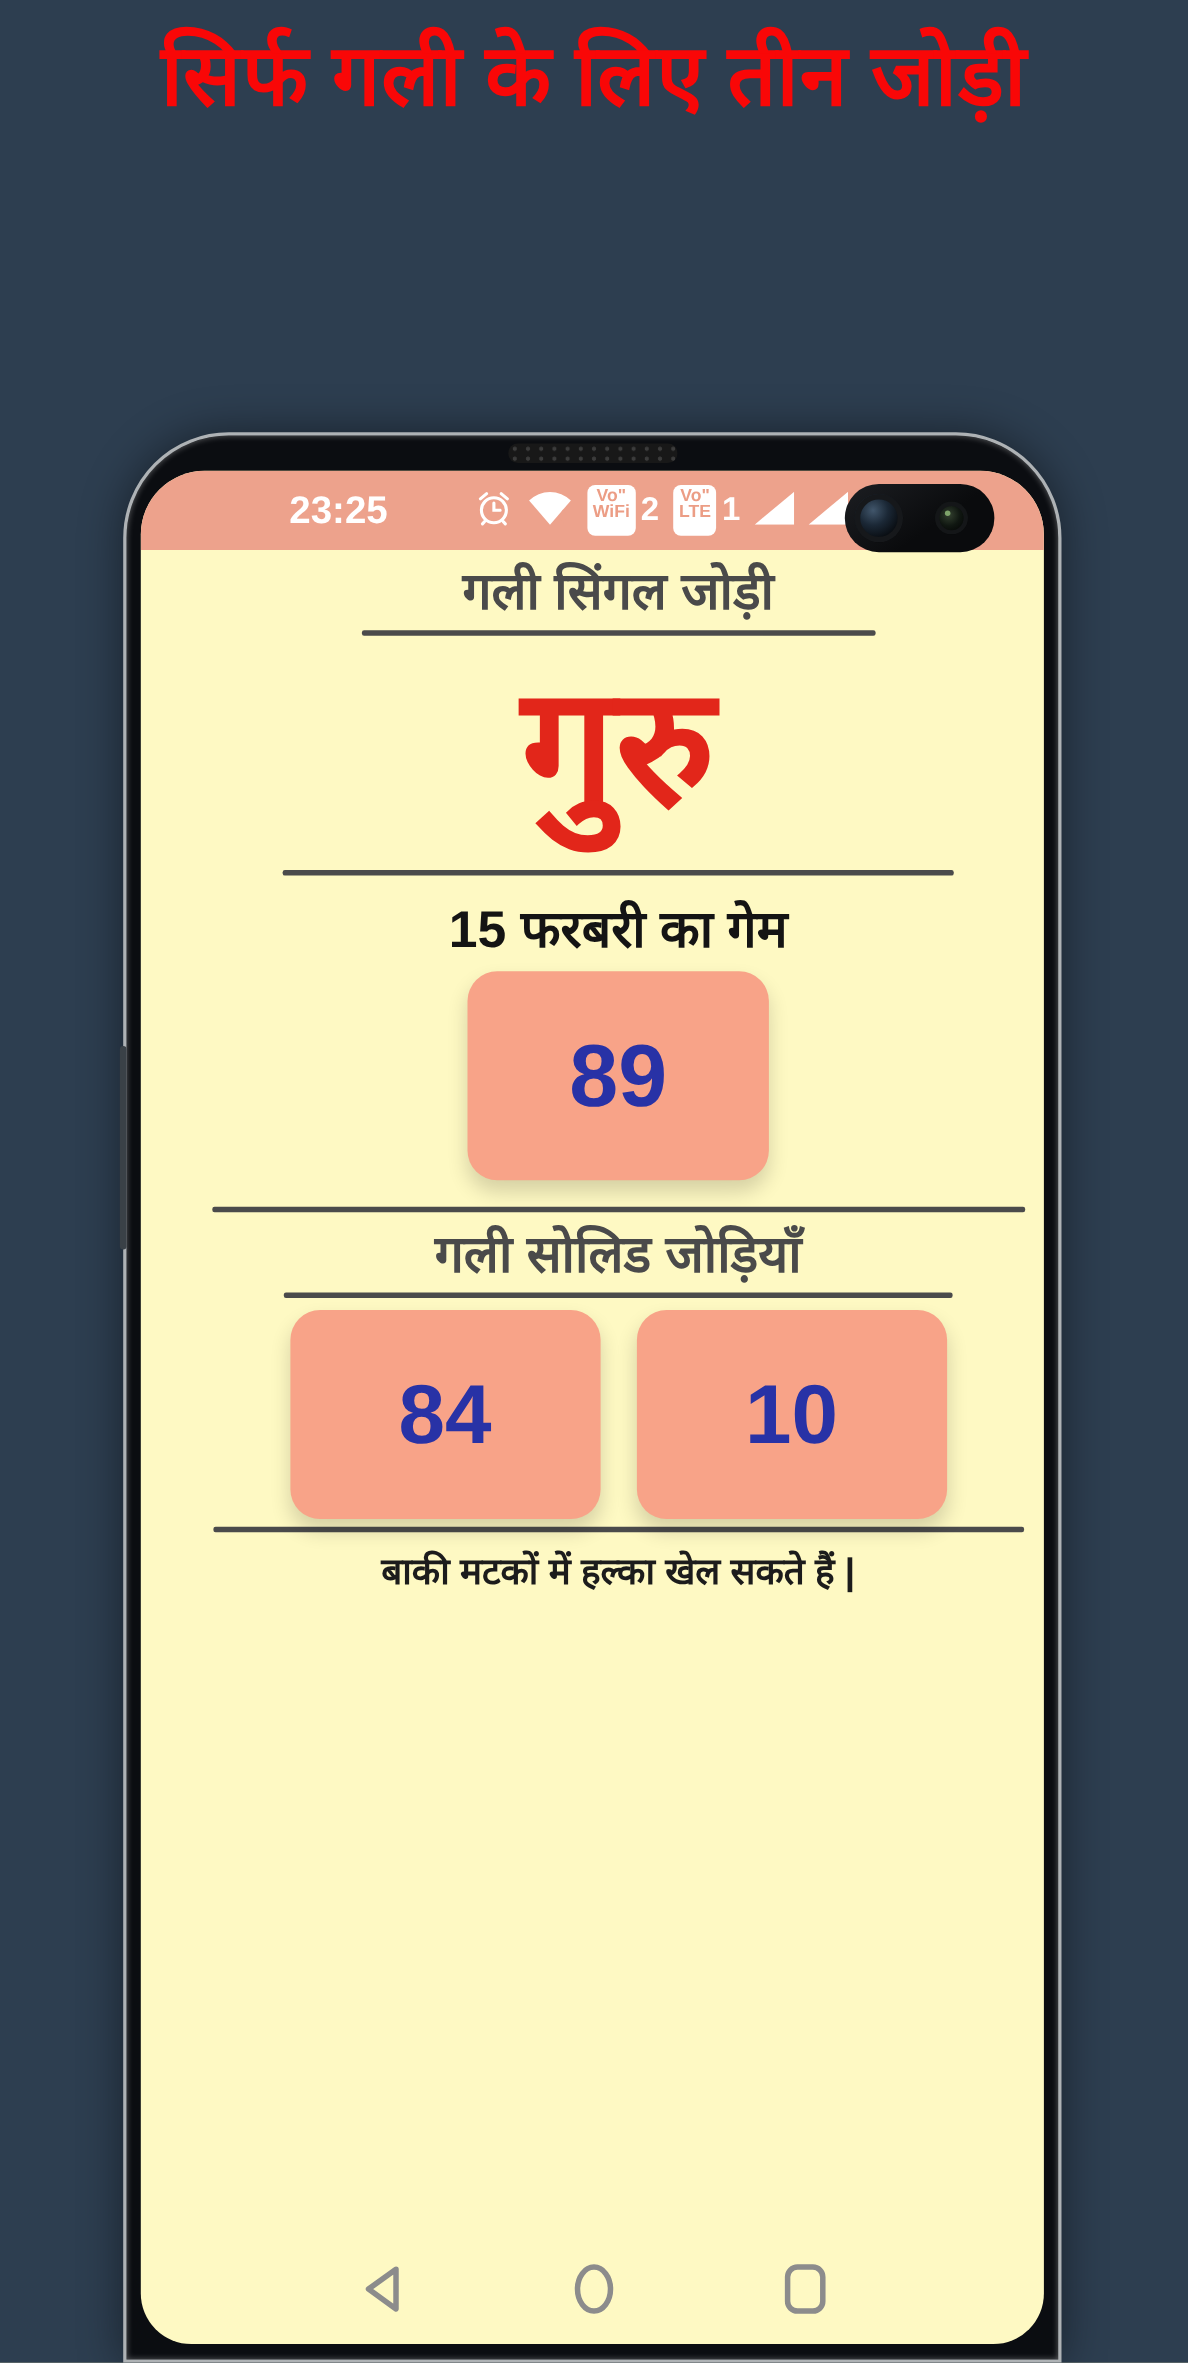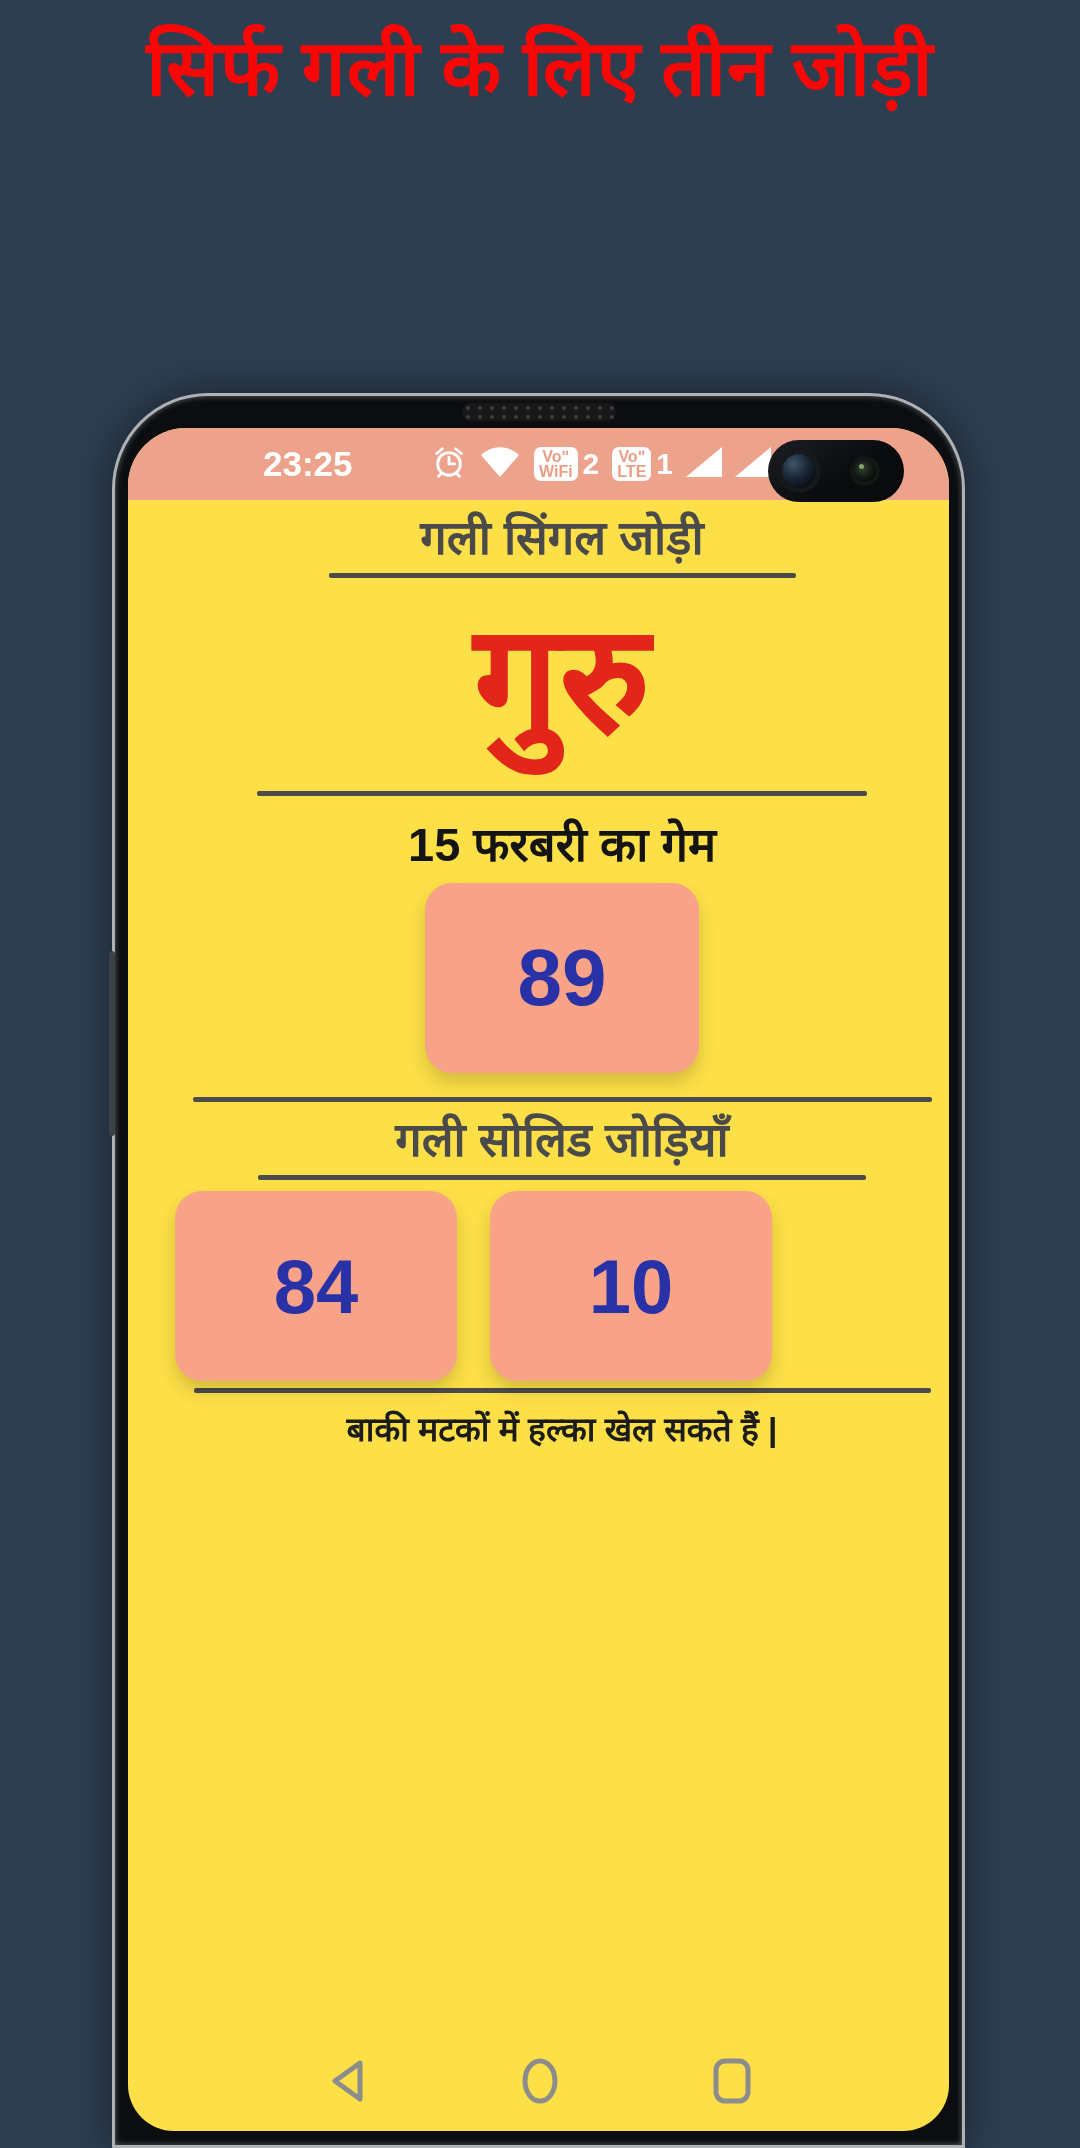--- a/index.html
+++ b/index.html
@@ -41,21 +41,21 @@
     position:absolute; top:7px; left:50%; transform:translateX(-50%);
     width:154px; height:18px;
     border-radius:10px;
     background:
       radial-gradient(circle at 6px 5px, #3c3c3c 1.6px, transparent 2.2px) 0 0/12px 9px repeat,
       #181818;
   }
   .screen {
     position:absolute;
     left:13px; right:13px; top:32px; bottom:14px;
-    background:#fde047;
+    background:#fef9c3;
     border-radius:58px 58px 46px 46px;
     overflow:hidden;
   }
 
   
   .statusbar {
     position:relative;
     height:72px;
     background:#eda28c;
     display:flex; align-items:center; justify-content:space-between;
@@ -65,21 +65,21 @@
     margin-left:135px;
     font-size:35px; font-weight:bold;
   }
   .status-icons {
     display:flex; align-items:center; gap:13px;
     margin-right:178px;
   }
   .badge {
     background:#fff; color:#ec9d85;
     border-radius:7px;
-    padding:3px 5px 2px;
+    padding:3px 5px 14px;
     font-size:16px; font-weight:bold; line-height:.92;
     text-align:center; letter-spacing:0;
   }
   .badge-count { font-size:30px; font-weight:bold; margin-left:-8px; }
 
   .camera {
     position:absolute;
     top:12px; left:640px;
     width:136px; height:62px;
     border-radius:32px;
@@ -134,21 +134,21 @@
     margin:8px auto 0;
     width:274px; height:190px;
     background:#f8a388;
     border-radius:27px;
     display:flex; align-items:center; justify-content:center;
     font-size:80px; font-weight:800; color:#2832a6;
     box-shadow:0 10px 18px rgba(0,0,0,.16);
   }
   .box-row {
     margin-top:11px;
-    display:flex; gap:33px;
+    display:flex; justify-content:center; gap:33px;
   }
   .box-row .num-box { margin:0; width:282px; font-size:76px; }
   .h-palat { margin-top:32px; font-size:45px; font-weight:bold; color:#161616; }
   .note {
     margin-top:15px;
     font-size:33.5px; font-weight:bold; color:#1c1c1c;
     line-height:1.33;
   }
 
   

